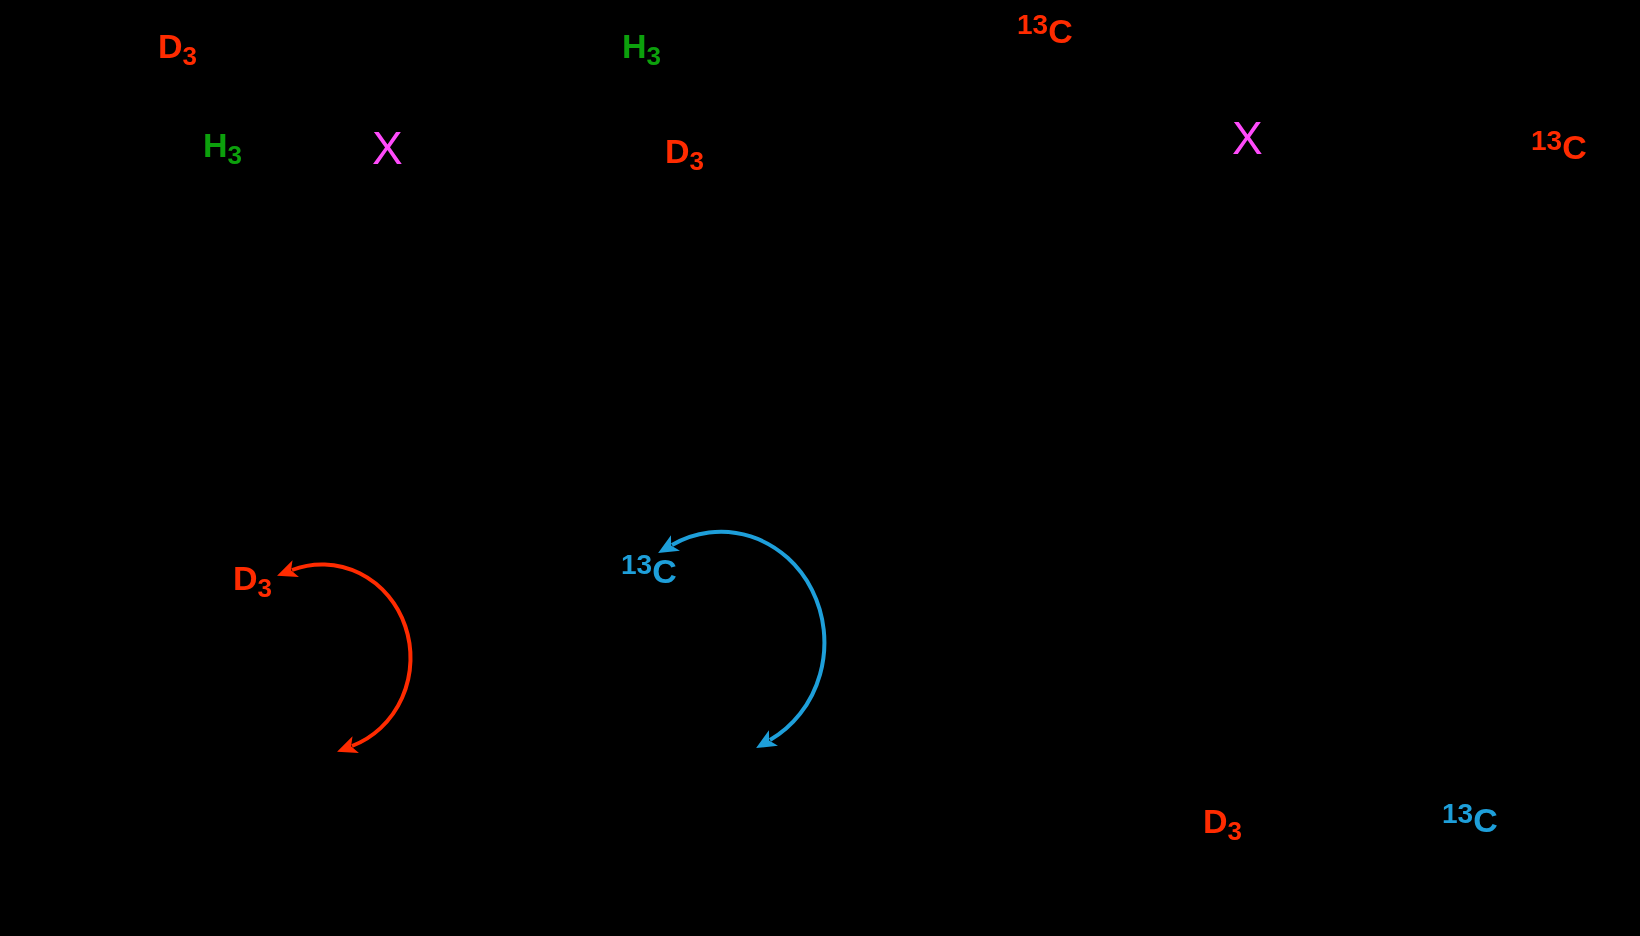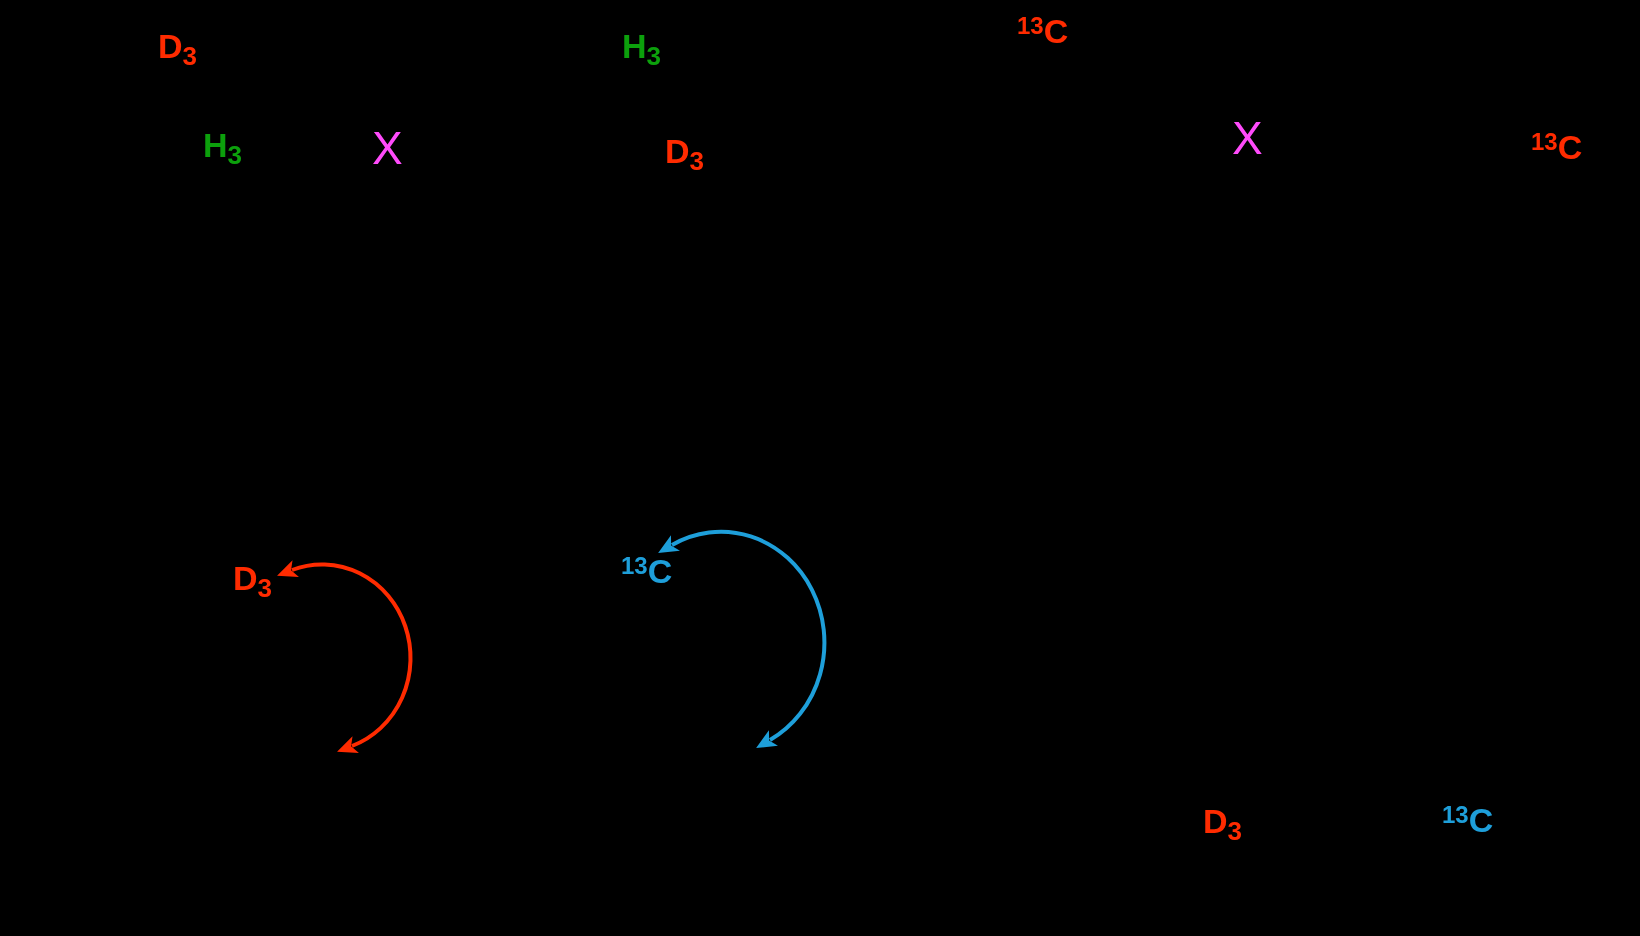--- a/index.html
+++ b/index.html
@@ -26,21 +26,21 @@
   }
   .label {
     position: absolute;
     line-height: 1;
     font-weight: bold;
     white-space: nowrap;
     letter-spacing: 0;
   }
   .part-main  { font-size: 34px; }
   .part-sub   { font-size: 26px; position: relative; top: 7px;  }
-  .part-sup   { font-size: 24px; position: relative; top: -9px; margin-top: 20px; }
+  .part-sup   { font-size: 28px; position: relative; top: -9px; margin-top: 20px; }
   .label.big  { font-weight: 400; }
   .label.big .part-main { font-size: 46px; }
 </style>
 </head>
 <body>
 
 <div id="canvas">
 
   <svg id="arrow-layer" viewBox="0 0 1640 936" xmlns="http://www.w3.org/2000/svg">
     <defs>

